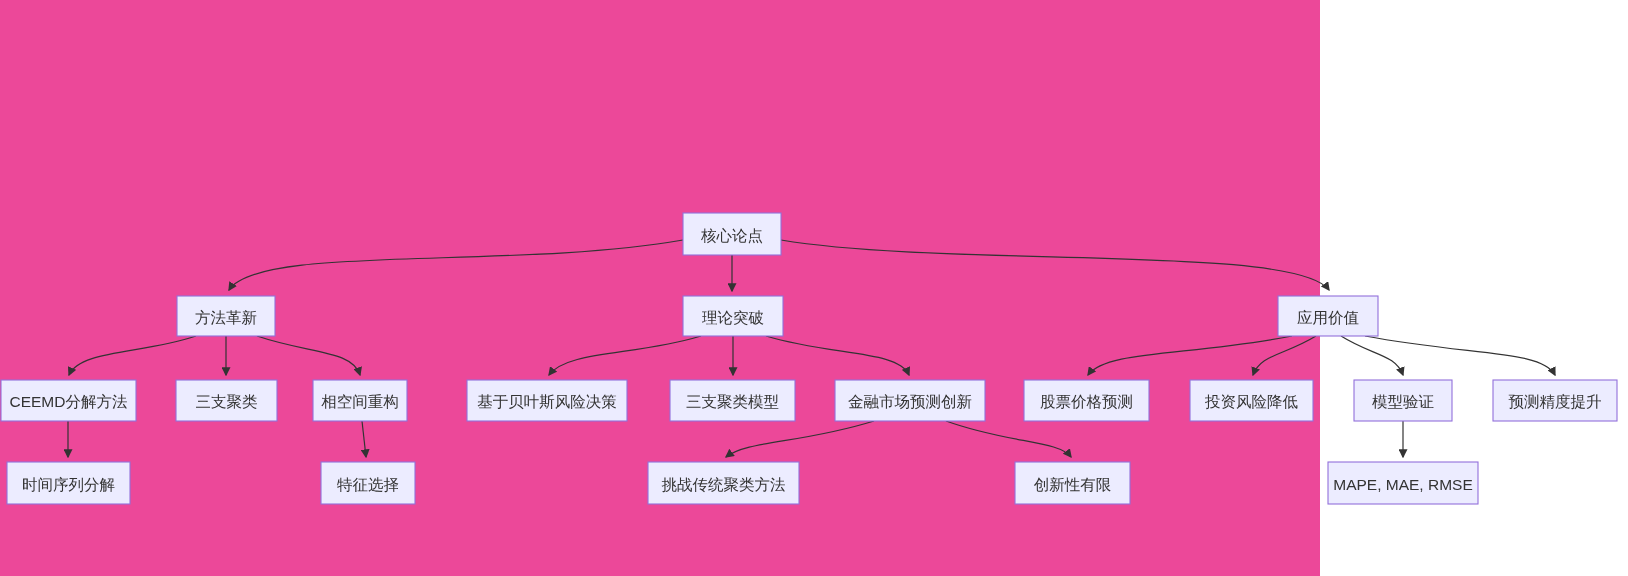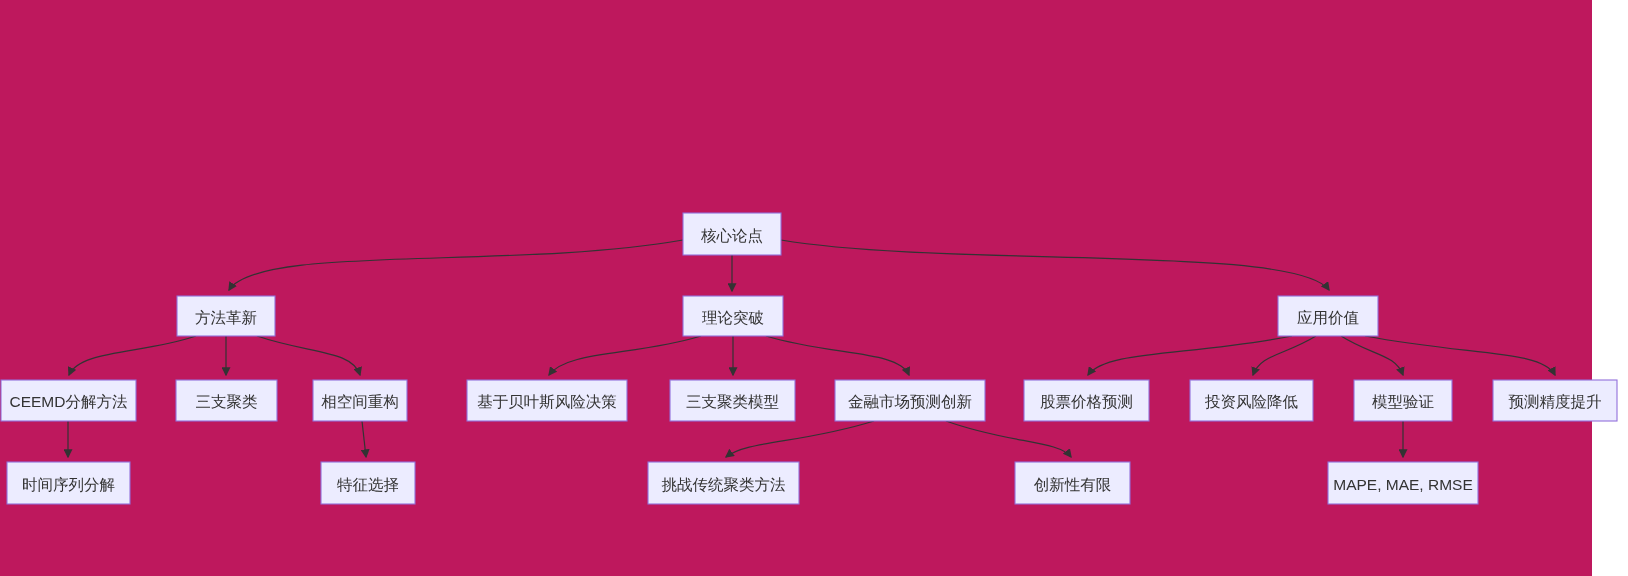--- a/index.html
+++ b/index.html
@@ -6,23 +6,23 @@
     margin: 0;
     padding: 0;
     background: #ffffff;
     width: 1628px;
     height: 576px;
     overflow: hidden;
     font-family: "Liberation Sans", sans-serif;
   }
   #stage {
     position: relative;
-    width: 1592px;
+    width: 1320px;
     height: 576px;
-    background: #be185d;
+    background: #ec4899;
   }
   svg { display: block; }
   .node-box {
     fill: #ececff;
     stroke: #9370db;
     stroke-width: 1.1;
   }
   .node-label {
     fill: #333333;
     font-family: "Liberation Sans", sans-serif;

